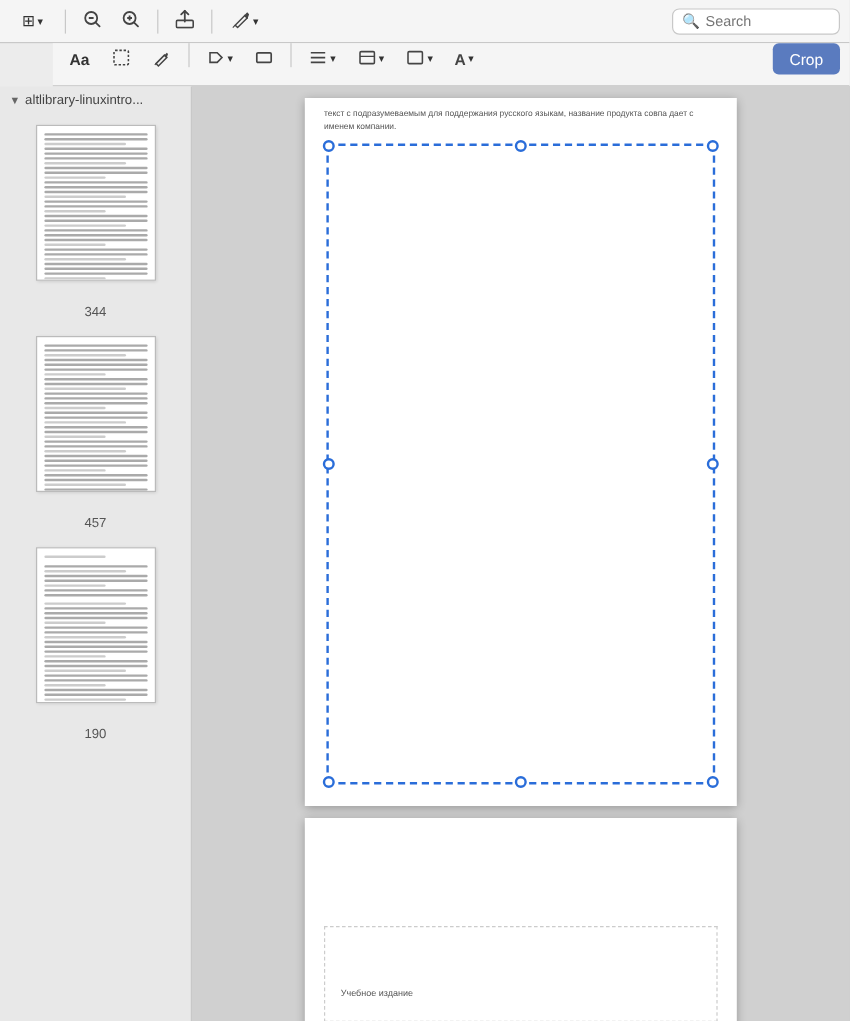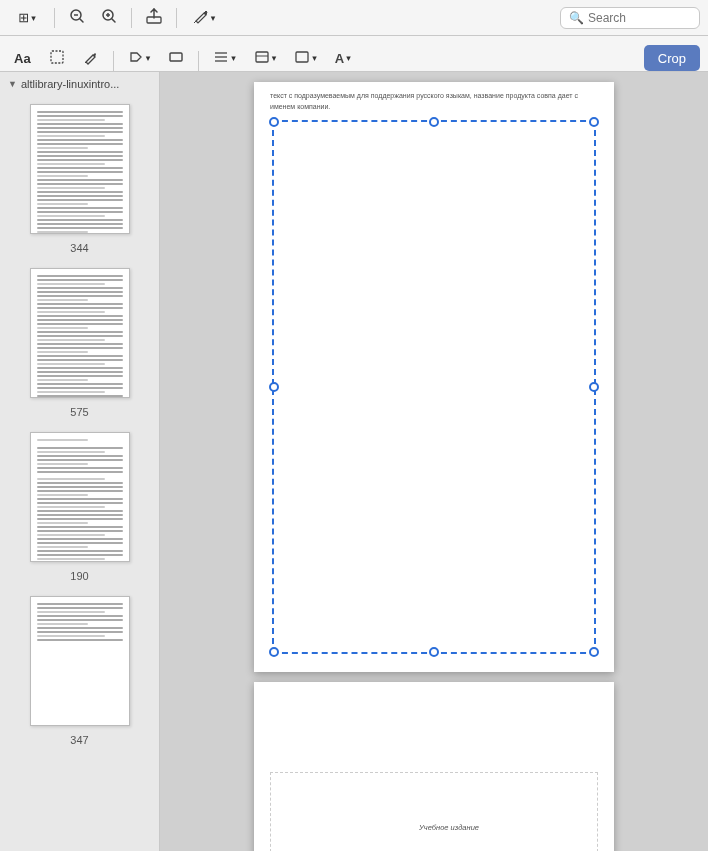--- a/index.html
+++ b/index.html
@@ -63,26 +63,27 @@
       outline: none;
       font-size: 12px;
       width: 100%;
       background: transparent;
       color: #333;
     }
 
     
     .toolbar-second {
       display: flex;
-      align-items: flex-end;
+      align-items: flex-start;
       height: 36px;
       background: #f5f5f5;
       border-bottom: 1px solid #c8c8c8;
       padding: 0 8px;
       gap: 6px;
+      margin-left: 44px;
     }
     .toolbar-second .tb-btn {
       display: flex;
       align-items: center;
       justify-content: center;
       height: 26px;
       border-radius: 4px;
       border: 1px solid transparent;
       background: transparent;
       cursor: pointer;
@@ -157,21 +158,21 @@
       height: 2px;
       background: #ccc;
       border-radius: 1px;
     }
     .thumb-line.dark { background: #aaa; }
     .thumb-line.short { width: 60%; }
     .thumb-line.medium { width: 80%; }
     .thumb-label {
       font-size: 11px;
       color: #555;
-      margin-top: 8px;
+      margin-top: 20px;
     }
 
     
     .content-area {
       flex: 1;
       overflow-y: auto;
       background: #d0d0d0;
       display: flex;
       flex-direction: column;
       align-items: center;
@@ -217,23 +218,21 @@
       top: 6px; left: 6px; right: 6px;
       display: flex;
       flex-direction: column;
       gap: 2px;
     }
 
     
     .bottom-page-text {
       font-size: 7.5px;
       color: #555;
-      text-align: center;
       padding-top: 8px;
-      font-style: italic;
       margin-left: 30px;
     }
   </style>
 </head>
 <body>
 
 <div class="toolbar-top">
   <button class="tb-btn with-arrow">
     <span>⊞</span>
     <span style="font-size:9px;">▾</span>
@@ -432,21 +431,21 @@
           <div class="thumb-line dark"></div>
           <div class="thumb-line dark"></div>
           <div class="thumb-line dark"></div>
           <div class="thumb-line short"></div>
           <div class="thumb-line dark"></div>
           <div class="thumb-line dark"></div>
           <div class="thumb-line medium"></div>
           <div class="thumb-line dark"></div>
         </div>
       </div>
-      <span class="thumb-label">575</span>
+      <span class="thumb-label">457</span>
     </div>
 
     <div class="thumb-item">
       <div class="thumb-box">
         <div class="thumb-content">
           <div class="thumb-line short" style="margin-bottom:4px;"></div>
           <div class="thumb-line dark"></div>
           <div class="thumb-line medium"></div>
           <div class="thumb-line dark"></div>
           <div class="thumb-line dark"></div>
@@ -473,37 +472,20 @@
           <div class="thumb-line short"></div>
           <div class="thumb-line dark"></div>
           <div class="thumb-line dark"></div>
           <div class="thumb-line medium"></div>
 
         </div>
       </div>
       <span class="thumb-label">190</span>
     </div>
 
-    <div class="thumb-item">
-      <div class="thumb-box">
-        <div class="thumb-content">
-          <div class="thumb-line dark"></div>
-          <div class="thumb-line dark"></div>
-          <div class="thumb-line medium"></div>
-          <div class="thumb-line dark"></div>
-          <div class="thumb-line dark"></div>
-          <div class="thumb-line short"></div>
-          <div class="thumb-line dark"></div>
-          <div class="thumb-line dark"></div>
-          <div class="thumb-line medium"></div>
-          <div class="thumb-line dark"></div>
-        </div>
-      </div>
-      <span class="thumb-label">347</span>
-    </div>
   </div>
 
   <div class="content-area">
 
     <div class="page-wrapper" style="width:360px; min-height:590px;">
 
       <div style="padding: 8px 16px 4px; font-size:7px; color:#555; line-height:1.6;">
         <span>текст с подразумеваемым для поддержания русского языкам, название продукта совпа
 дает с именем компании.</span>
       </div>

